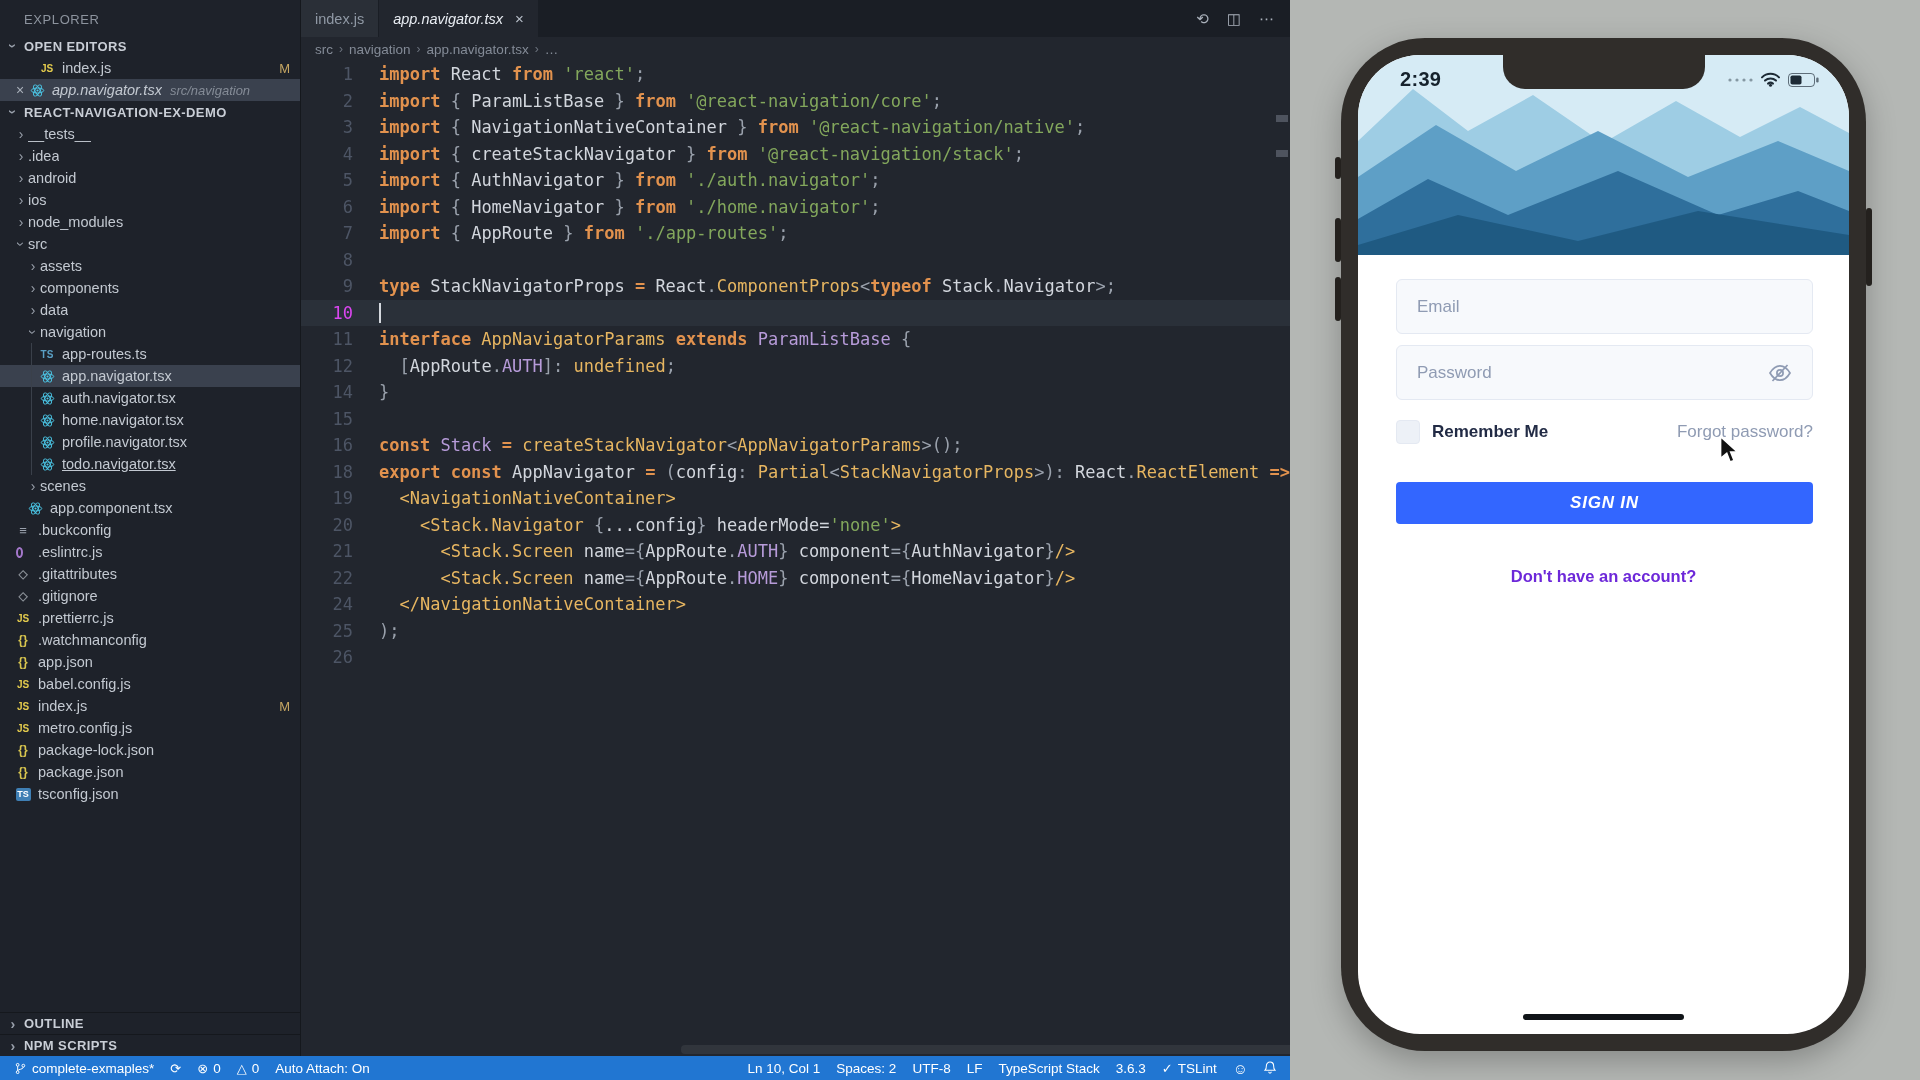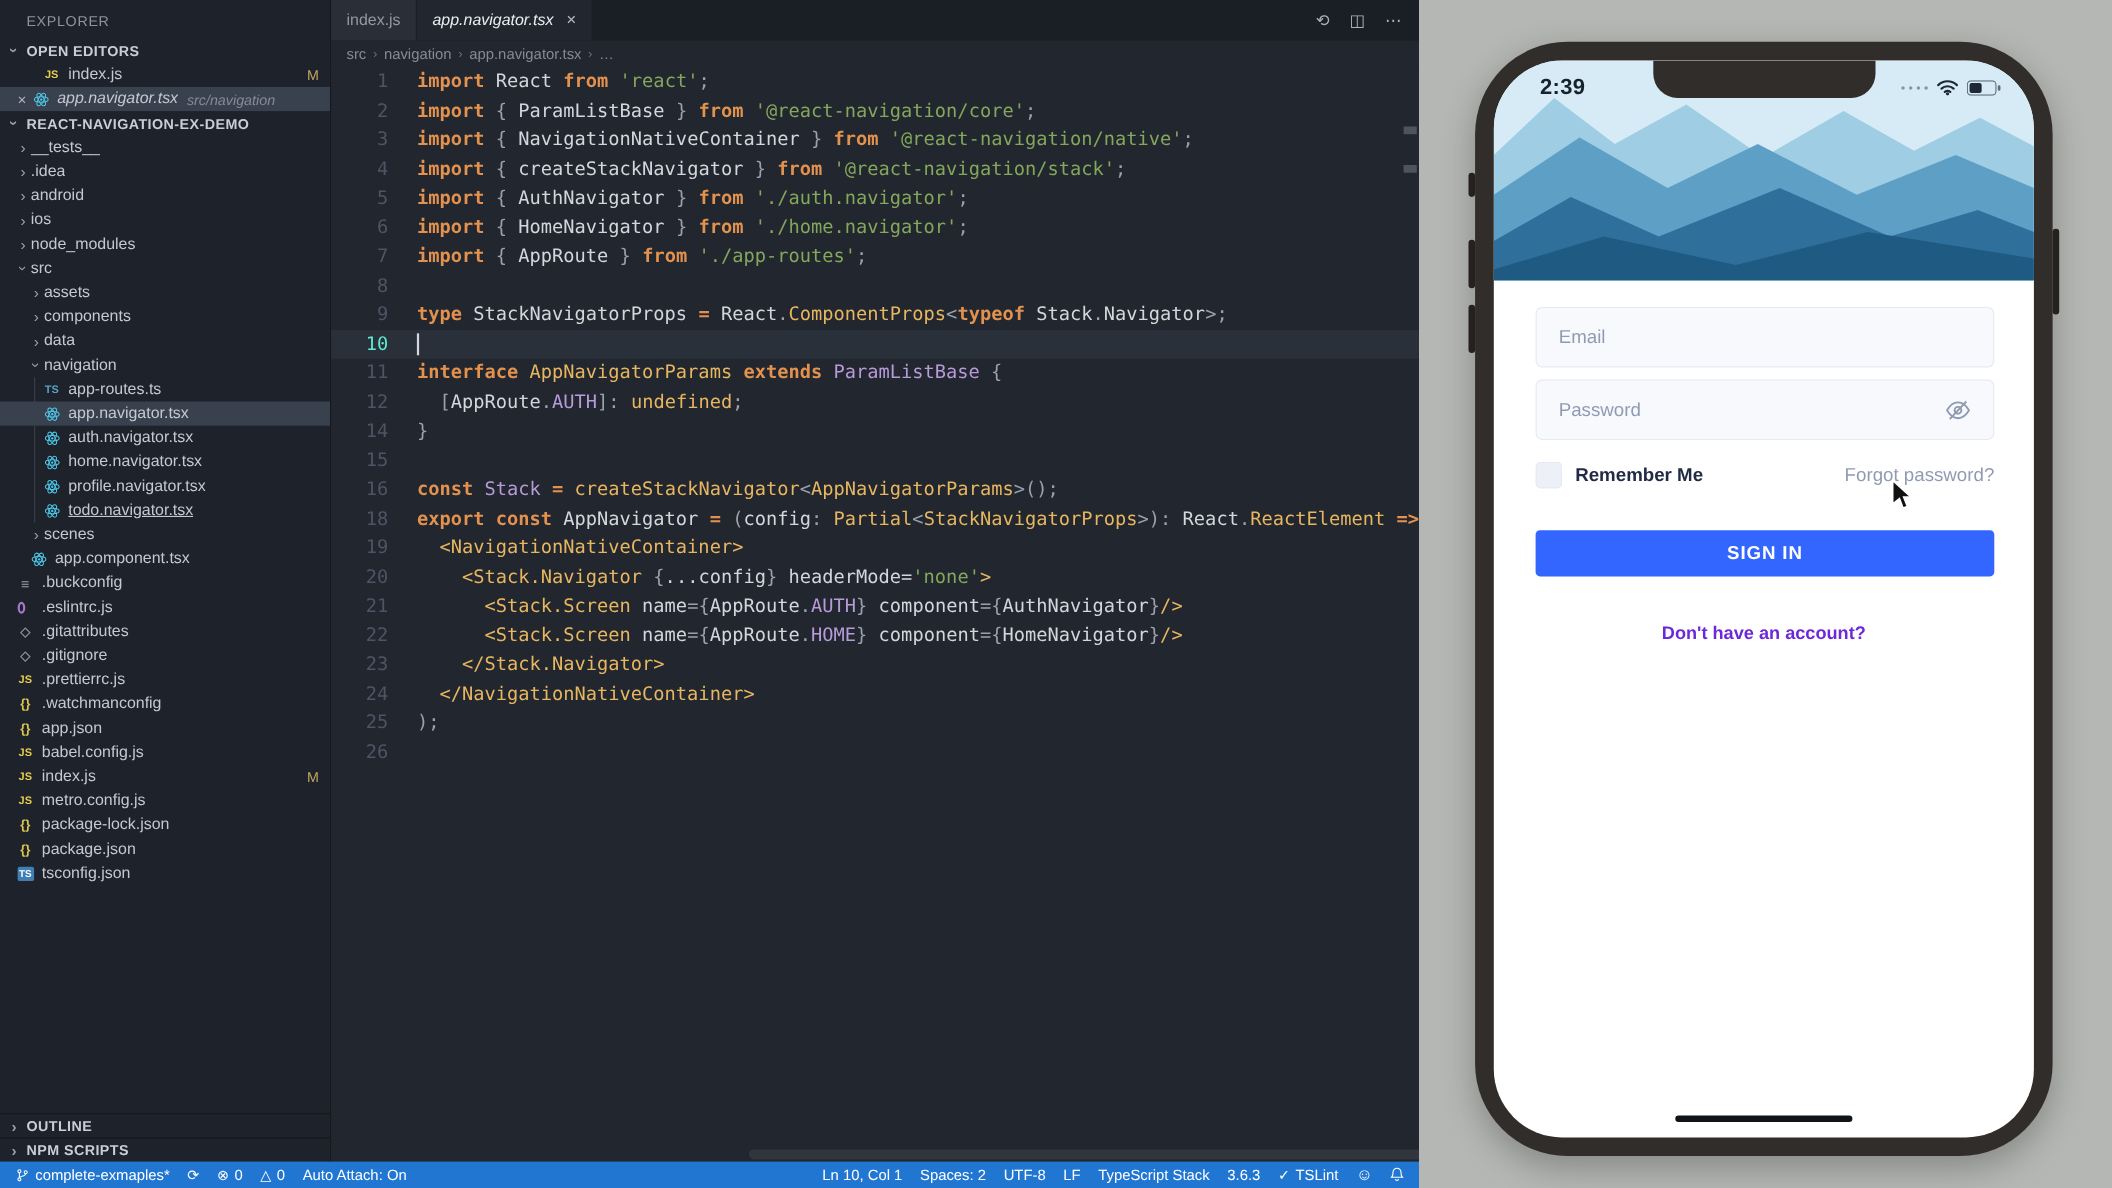--- a/index.html
+++ b/index.html
@@ -55,21 +55,21 @@
   .breadcrumb{position:absolute;left:301px;top:37px;width:989px;height:24px;background:#22262e;
     display:flex;align-items:center;font-size:13.5px;color:#848b97;padding-left:14px;box-sizing:border-box;}
   .breadcrumb .bc-sep{margin:0 6px;color:#6b727d;font-size:12px;}
 
   
   .code{position:absolute;left:301px;top:61px;width:989px;height:995px;background:#22262e;
     font-family:"DejaVu Sans Mono","Liberation Mono",monospace;font-size:17px;overflow:hidden;}
   .cline{display:flex;height:26.5px;line-height:26.5px;white-space:pre;position:relative;}
   .cline.current{background:#2a3039;}
   .ln{width:52px;flex:none;text-align:right;color:#4d5565;padding-right:26px;user-select:none;}
-  .cline.current .ln{color:#5eead4;}
+  .cline.current .ln{color:#d946ef;}
   .lc{white-space:pre;}
   .caret{position:absolute;left:78px;top:3px;width:2px;height:20px;background:#d4d8de;}
   .tk-k{color:#e2924e;font-weight:bold;}
   .tk-d{color:#d2d6dd;}
   .tk-s{color:#83a75c;}
   .tk-f{color:#e7b661;}
   .tk-t{color:#b79bd9;}
   .tk-p{color:#9aa1ac;}
   .scroll-marks{position:absolute;right:2px;top:54px;width:12px;}
   .scroll-marks i{display:block;width:12px;height:7px;background:#5a5f6a;margin-bottom:28px;opacity:.8;}
@@ -101,21 +101,21 @@
     background:#f7f9fc;border:1px solid #e4e9f2;border-radius:6px;display:flex;align-items:center;
     padding:0 20px;font-size:17px;color:#8f9bb3;}
   .input .ph{flex:1;}
   .remember-row{position:absolute;left:38px;top:165px;width:417px;display:flex;align-items:center;}
   .checkbox{width:24px;height:24px;background:#edf1f7;border:1px solid #e4e9f2;border-radius:4px;
     box-sizing:border-box;margin-right:12px;}
   .remember-lbl{font-size:17px;font-weight:600;color:#222b45;}
   .forgot{margin-left:auto;font-size:17px;color:#8f9bb3;cursor:pointer;}
   .signin{position:absolute;left:38px;top:227px;width:417px;height:42px;background:#36f;
     border:none;border-radius:4px;color:#fff;font-size:17px;font-weight:bold;letter-spacing:.8px;
-    font-family:"Liberation Sans",sans-serif;cursor:pointer;}
+    font-family:"Liberation Sans",sans-serif;cursor:pointer;font-style:italic;}
   .no-account{position:absolute;left:0;top:312px;width:491px;text-align:center;font-size:16.5px;
     color:#6d28d9;font-weight:600;cursor:pointer;}
   .home-bar{position:absolute;left:165px;bottom:14px;width:161px;height:6px;border-radius:3px;background:#101418;}
   .mouse-cursor{position:absolute;left:428px;top:436px;z-index:9;}
 </style>
 </head>
 <body>
 
 <div class="stage">
 
@@ -399,21 +399,20 @@
         <div class="cline"><span class="ln">11</span><span class="lc"><span class="tk-k">interface </span><span class="tk-f">AppNavigatorParams </span><span class="tk-k">extends </span><span class="tk-t">ParamListBase </span><span class="tk-p">{</span></span></div>
         <div class="cline"><span class="ln">12</span><span class="lc"><span class="tk-d">  </span><span class="tk-p">[</span><span class="tk-d">AppRoute</span><span class="tk-p">.</span><span class="tk-t">AUTH</span><span class="tk-p">]: </span><span class="tk-f">undefined</span><span class="tk-p">;</span></span></div>
         <div class="cline"><span class="ln">14</span><span class="lc"><span class="tk-p">}</span></span></div>
         <div class="cline"><span class="ln">15</span><span class="lc"></span></div>
         <div class="cline"><span class="ln">16</span><span class="lc"><span class="tk-k">const </span><span class="tk-t">Stack </span><span class="tk-k">= </span><span class="tk-f">createStackNavigator</span><span class="tk-p">&lt;</span><span class="tk-f">AppNavigatorParams</span><span class="tk-p">&gt;();</span></span></div>
         <div class="cline"><span class="ln">18</span><span class="lc"><span class="tk-k">export const </span><span class="tk-d">AppNavigator </span><span class="tk-k">= </span><span class="tk-p">(</span><span class="tk-d">config</span><span class="tk-p">: </span><span class="tk-f">Partial</span><span class="tk-p">&lt;</span><span class="tk-f">StackNavigatorProps</span><span class="tk-p">&gt;): </span><span class="tk-d">React</span><span class="tk-p">.</span><span class="tk-f">ReactElement </span><span class="tk-k">=&gt; </span></span></div>
         <div class="cline"><span class="ln">19</span><span class="lc"><span class="tk-d">  </span><span class="tk-f">&lt;NavigationNativeContainer&gt;</span></span></div>
         <div class="cline"><span class="ln">20</span><span class="lc"><span class="tk-d">    </span><span class="tk-f">&lt;Stack.Navigator </span><span class="tk-p">{</span><span class="tk-d">...config</span><span class="tk-p">} </span><span class="tk-d">headerMode=</span><span class="tk-s">'none'</span><span class="tk-f">&gt;</span></span></div>
         <div class="cline"><span class="ln">21</span><span class="lc"><span class="tk-d">      </span><span class="tk-f">&lt;Stack.Screen </span><span class="tk-d">name</span><span class="tk-p">={</span><span class="tk-d">AppRoute</span><span class="tk-p">.</span><span class="tk-t">AUTH</span><span class="tk-p">} </span><span class="tk-d">component</span><span class="tk-p">={</span><span class="tk-d">AuthNavigator</span><span class="tk-p">}</span><span class="tk-f">/&gt;</span></span></div>
         <div class="cline"><span class="ln">22</span><span class="lc"><span class="tk-d">      </span><span class="tk-f">&lt;Stack.Screen </span><span class="tk-d">name</span><span class="tk-p">={</span><span class="tk-d">AppRoute</span><span class="tk-p">.</span><span class="tk-t">HOME</span><span class="tk-p">} </span><span class="tk-d">component</span><span class="tk-p">={</span><span class="tk-d">HomeNavigator</span><span class="tk-p">}</span><span class="tk-f">/&gt;</span></span></div>
-        <div class="cline"><span class="ln">23</span><span class="lc"><span class="tk-d">    </span><span class="tk-f">&lt;/Stack.Navigator&gt;</span></span></div>
         <div class="cline"><span class="ln">24</span><span class="lc"><span class="tk-d">  </span><span class="tk-f">&lt;/NavigationNativeContainer&gt;</span></span></div>
         <div class="cline"><span class="ln">25</span><span class="lc"><span class="tk-p">);</span></span></div>
         <div class="cline"><span class="ln">26</span><span class="lc"></span></div>
       </div>
 
     <div class="statusbar">
       <div class="sgrp" id="status-left">
           <span class="sitem">
             <svg width="13" height="15" viewBox="0 0 16 16" class="sb-ic">
               <g fill="none" stroke="#fff" stroke-width="1.2">

